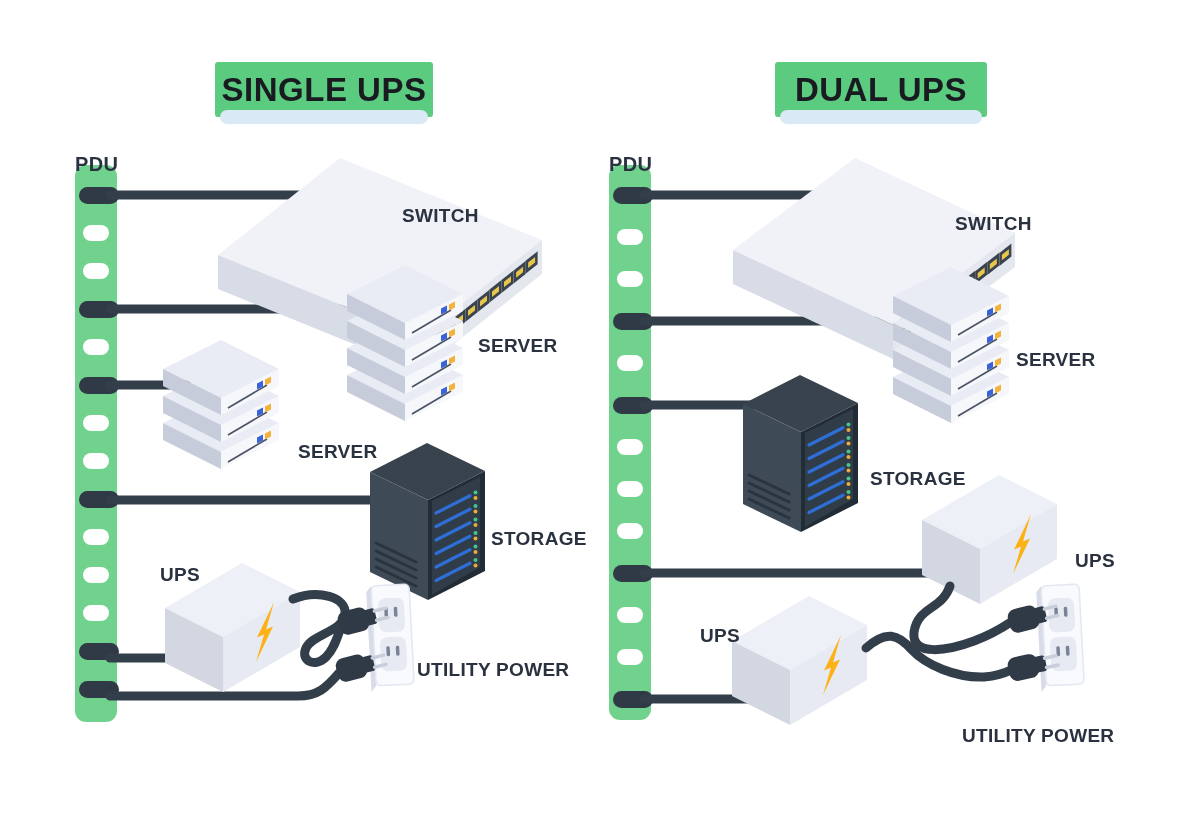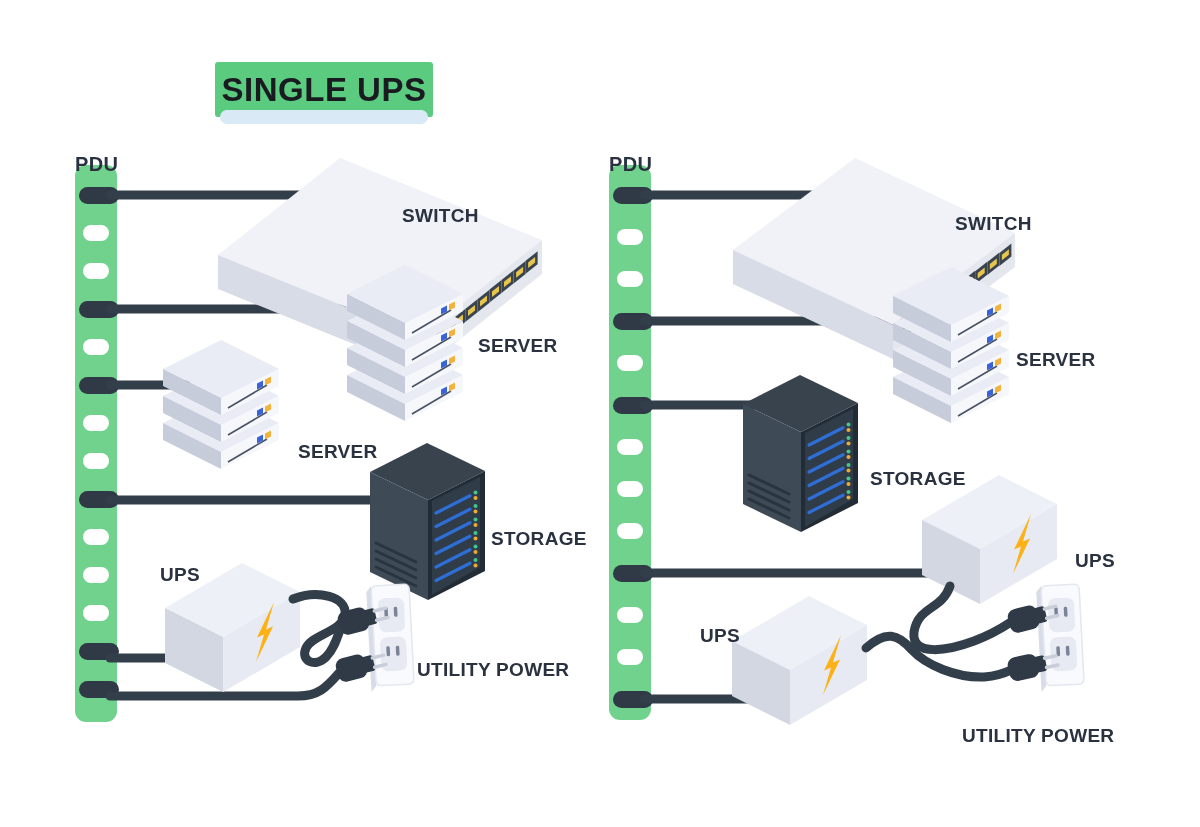--- a/index.html
+++ b/index.html
@@ -237,20 +237,21 @@
       <use href="#outlet" transform="translate(1041,586) rotate(-3)"></use>
 
       <path class="cable" d="M950,586 C942,610 918,606 914,632 C911,658 950,650 974,641 C990,635 1002,628 1011,622"></path>
       <path class="cable" d="M866,648 C886,630 898,634 912,650 C926,665 956,678 984,677 C996,676 1005,673 1011,670"></path>
       <use href="#plug" transform="translate(1040,615) rotate(-14)"></use>
       <use href="#plug" transform="translate(1040,664) rotate(-12)"></use>
     </g>
   </svg>
 
   <div class="badge" id="badge-left">SINGLE UPS</div>
+  <div class="badge" id="badge-right">DUAL UPS</div>
 
   <div class="lbl pdu-lbl" id="lbl-pdu-l">PDU</div>
   <div class="lbl" id="lbl-switch-l">SWITCH</div>
   <div class="lbl" id="lbl-server-rt">SERVER</div>
   <div class="lbl" id="lbl-server-lf">SERVER</div>
   <div class="lbl" id="lbl-storage-l">STORAGE</div>
   <div class="lbl" id="lbl-ups-l">UPS</div>
   <div class="lbl" id="lbl-util-l">UTILITY POWER</div>
 
   <div class="lbl pdu-lbl" id="lbl-pdu-r">PDU</div>

